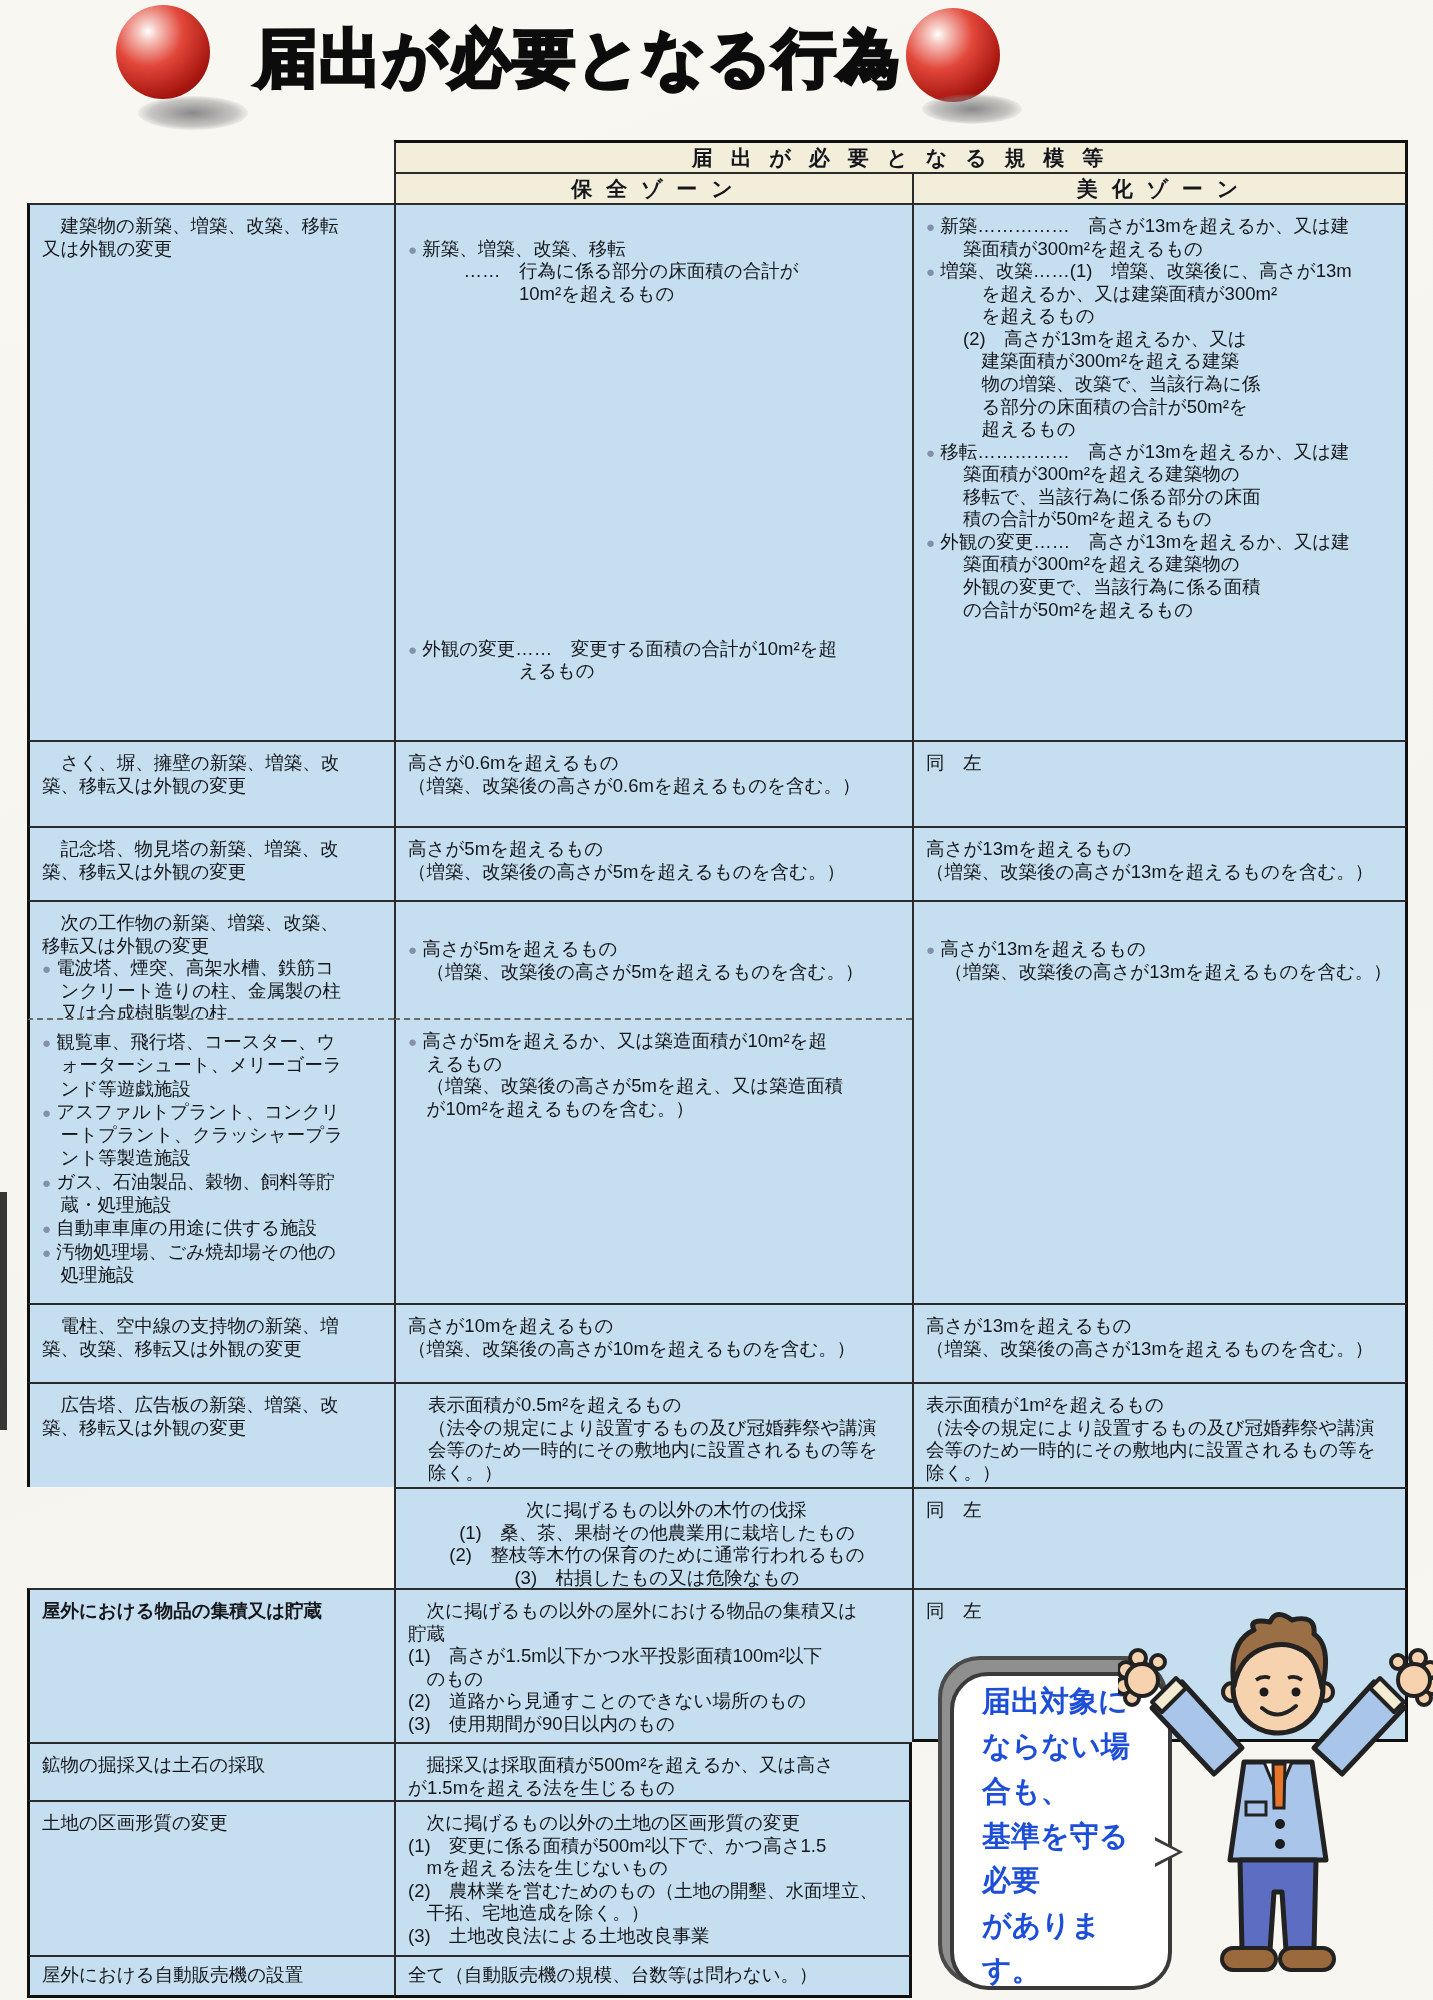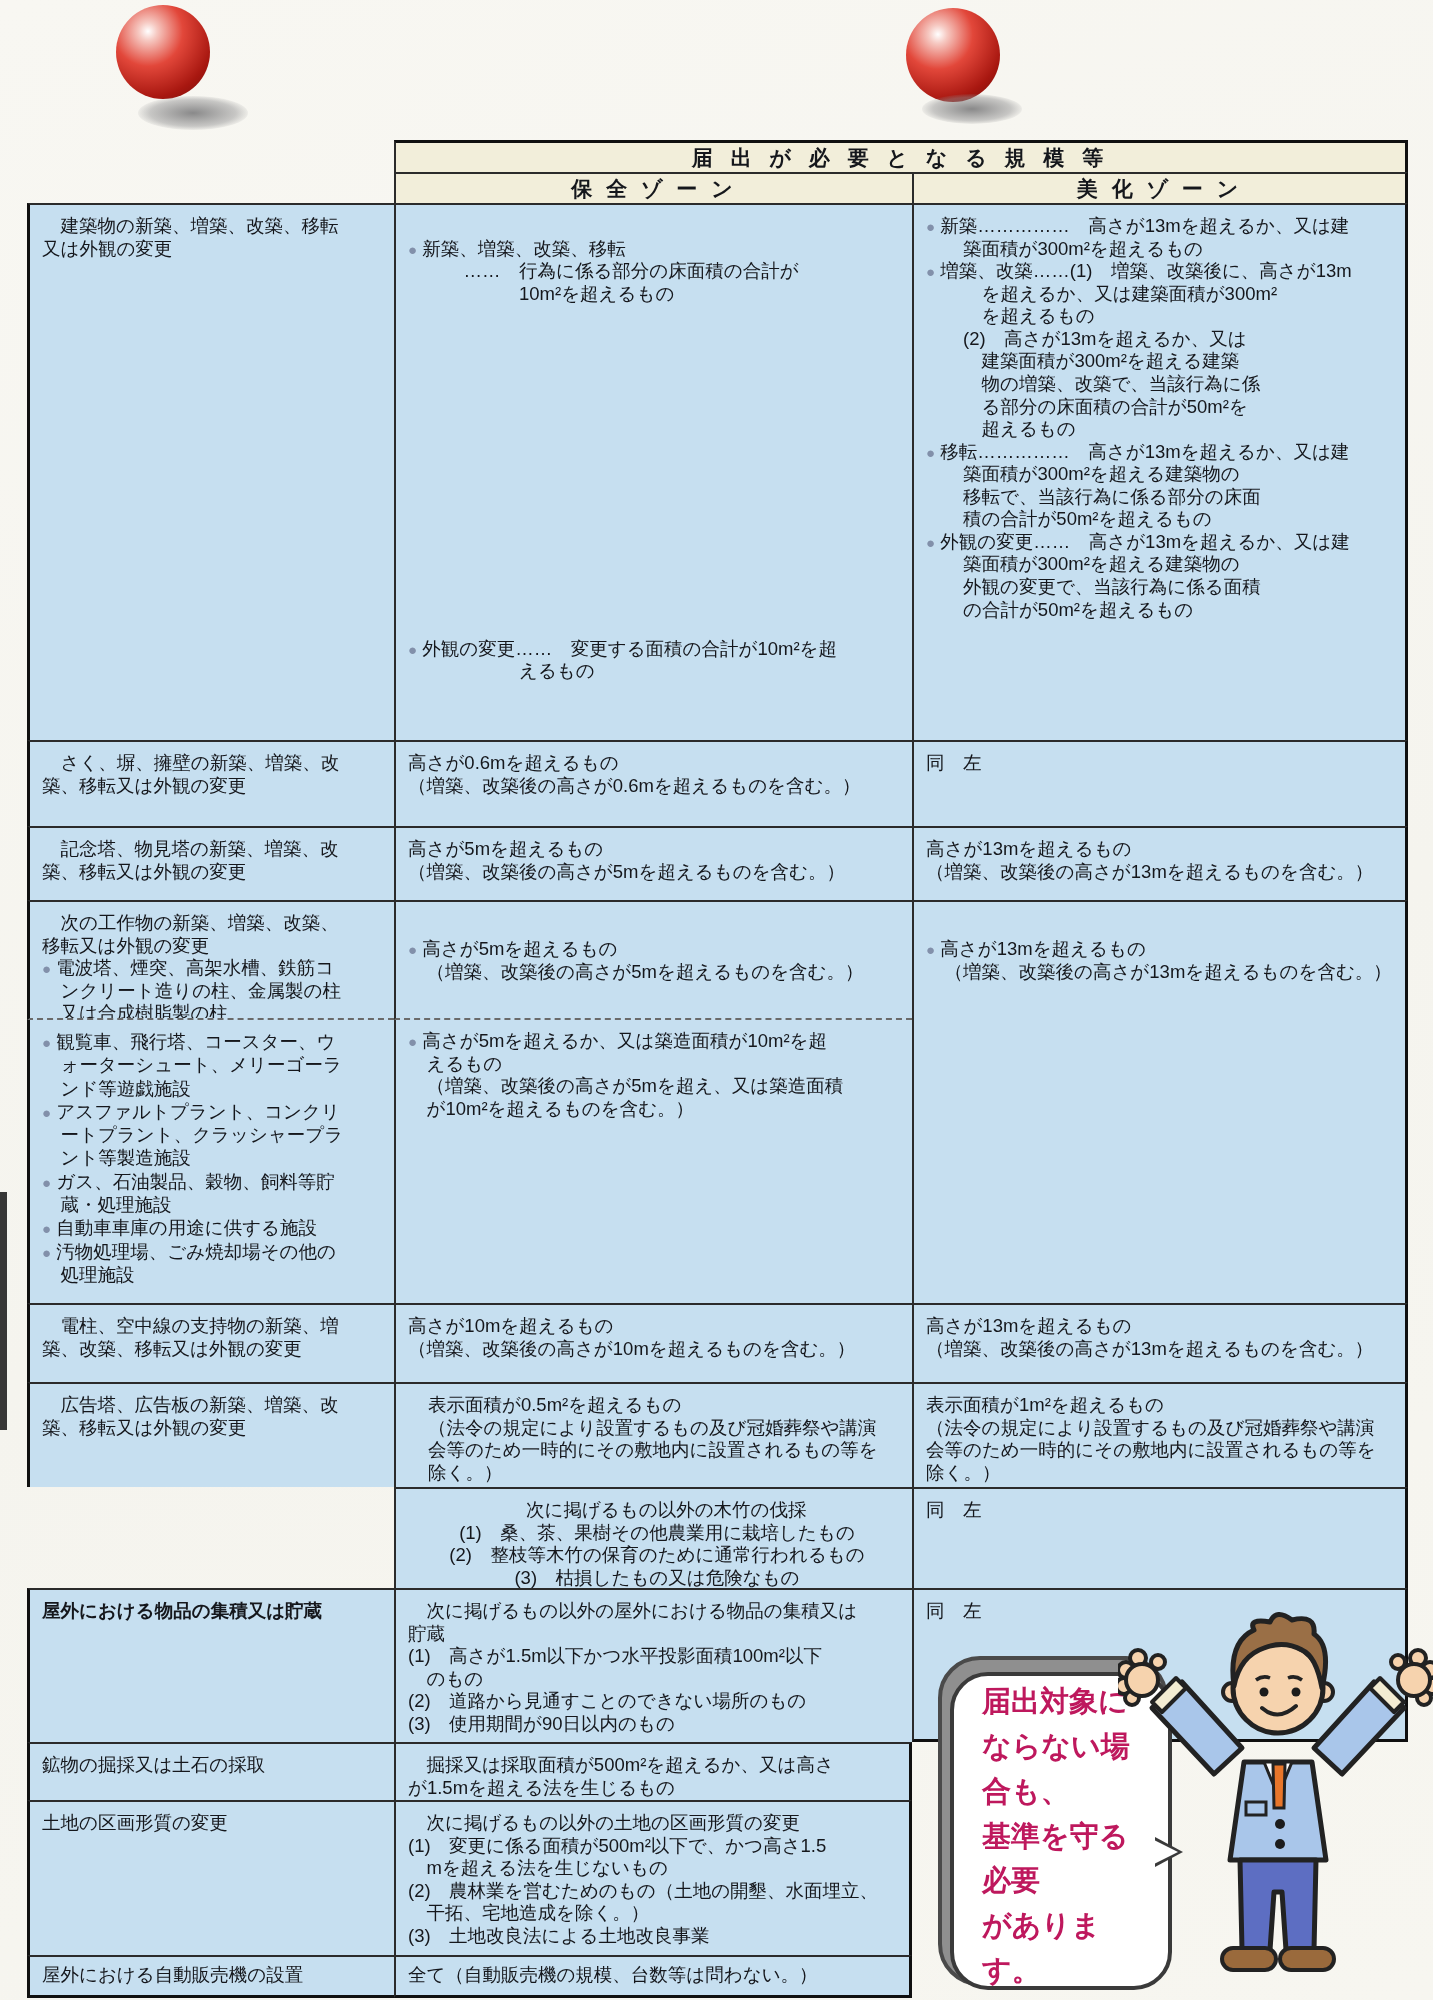--- a/index.html
+++ b/index.html
@@ -44,31 +44,32 @@
   .bubble-shadow{position:absolute;left:938px;top:1656px;width:222px;height:322px;
         background:#8f8f8f;border:4px solid #4a4a4a;border-radius:42px;}
   .bubble{position:absolute;left:950px;top:1672px;width:214px;height:310px;
         background:#ffffff;border:4px solid #3a3a3a;border-radius:38px;
         display:flex;align-items:center;}
   .bubble::before{content:"";position:absolute;right:-30px;top:52%;width:0;height:0;
         border:15px solid transparent;border-left:28px solid #3a3a3a;}
   .bubble::after{content:"";position:absolute;right:-22px;top:53%;width:0;height:0;
         border:12px solid transparent;border-left:24px solid #ffffff;}
   .bubble-text{padding:10px 20px 0 28px;font-size:29px;font-weight:800;line-height:1.55;
-        color:#be185d;white-space:pre-line;}
+        color:#1d4ed8;white-space:pre-line;}
 
   .mascot{position:absolute;left:1118px;top:1596px;width:320px;height:400px;}
 </style>
 </head>
 <body>
 
 <div class="page">
 
   <div class="ball" style="left:116px;top:5px;"></div>
   <div class="ball-shadow" style="left:138px;top:96px;"></div>
+  <div class="page-title">届出が必要となる行為</div>
   <div class="ball" style="left:906px;top:8px;"></div>
   <div class="ball-shadow" style="left:922px;top:94px;width:100px;height:30px;"></div>
 
   <div class="ghost" style="left:940px;top:420px;width:430px;height:240px;background:radial-gradient(ellipse,rgba(80,135,170,.10),transparent 70%);"></div>
   <div class="ghost" style="left:430px;top:1120px;width:420px;height:360px;background:radial-gradient(ellipse,rgba(200,120,150,.08),transparent 70%);"></div>
   <div class="ghost" style="left:1000px;top:1200px;width:380px;height:280px;background:radial-gradient(ellipse,rgba(80,135,170,.08),transparent 70%);"></div>
   <div class="streak"></div>
 
   <div class="tbl">
 

